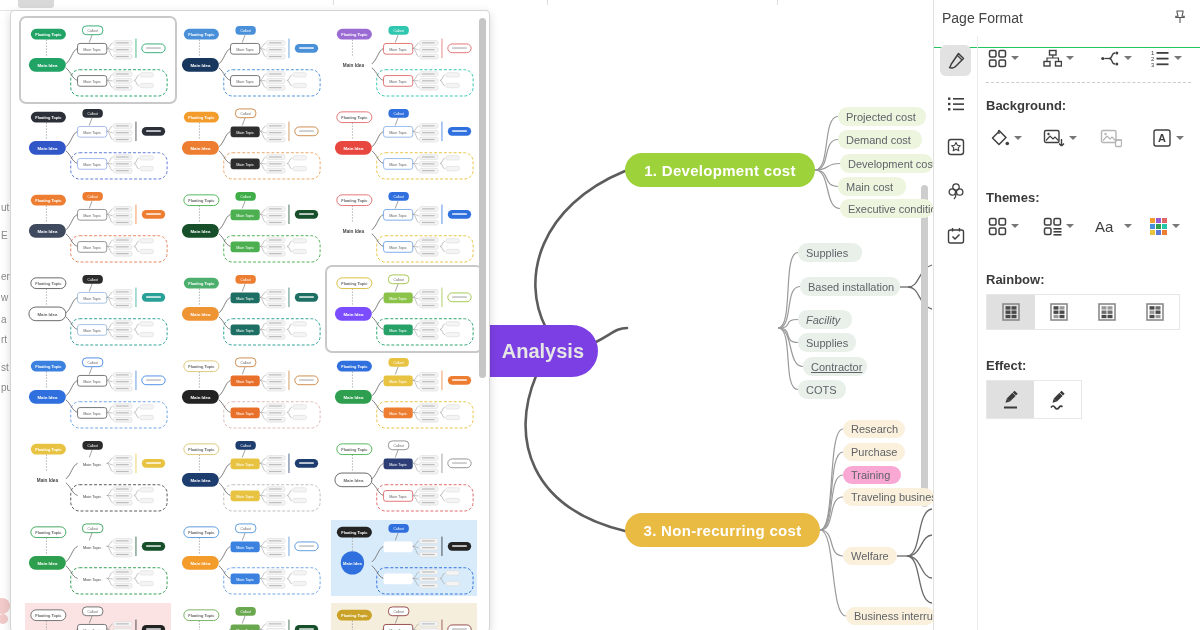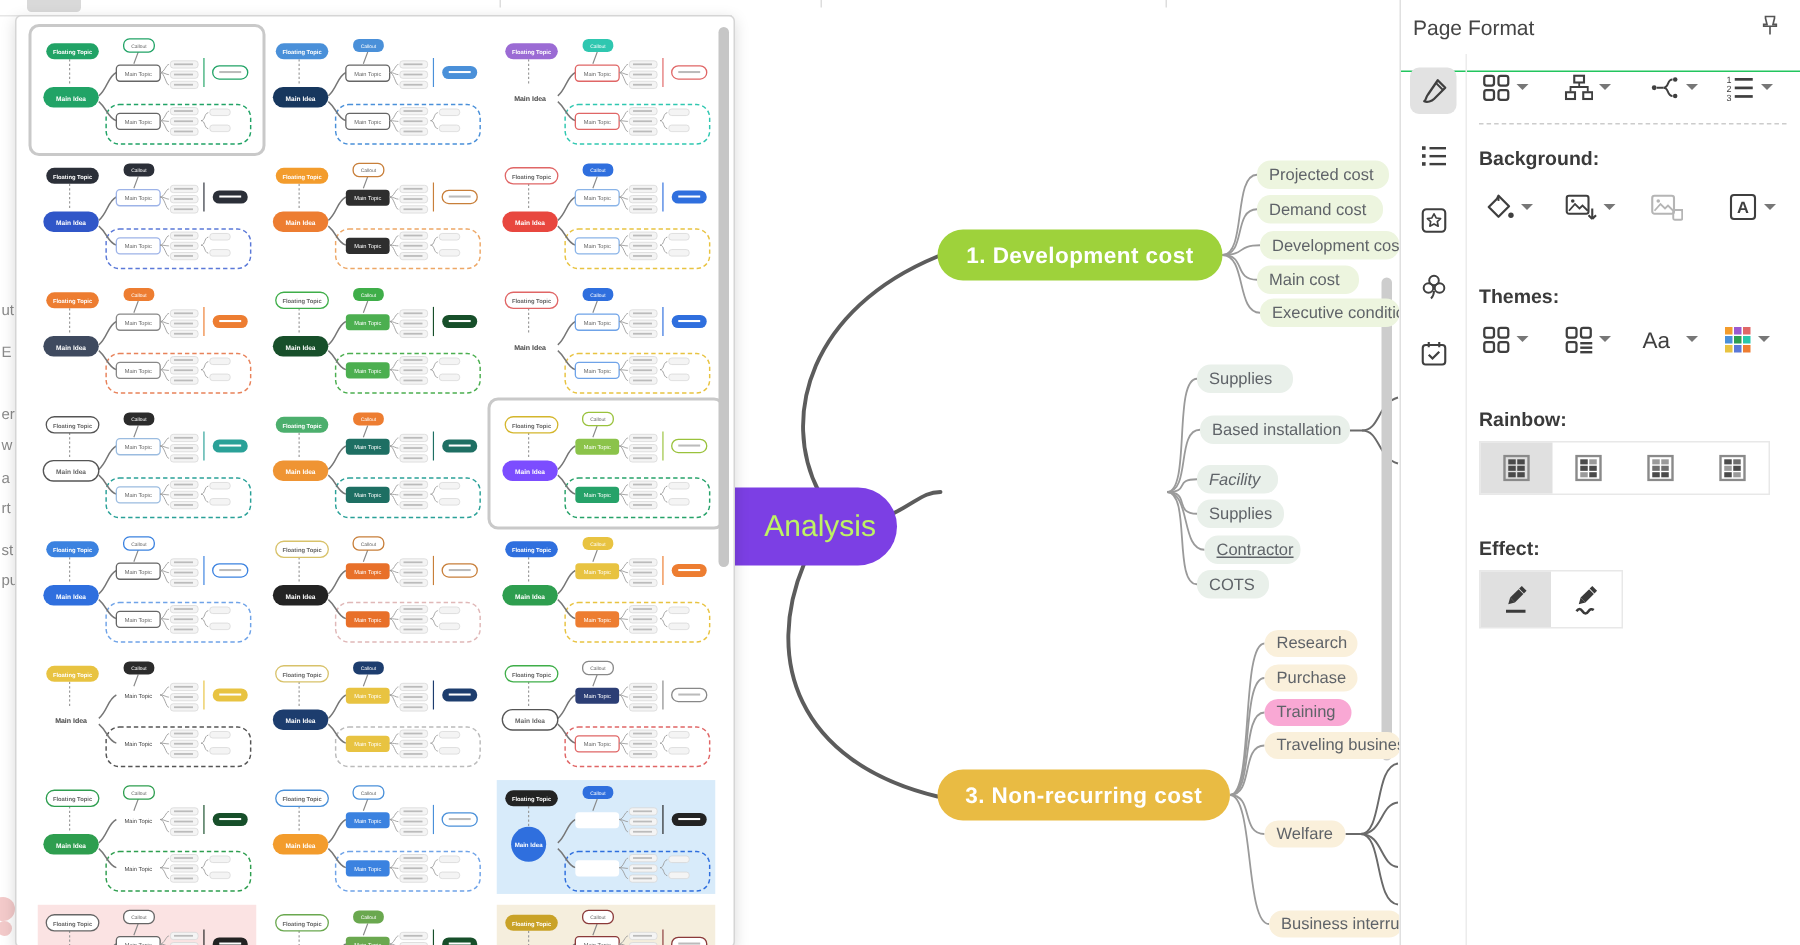--- a/index.html
+++ b/index.html
@@ -17,21 +17,21 @@
          border:1px solid #d5d5d5;border-radius:4px;box-shadow:0 3px 10px rgba(0,0,0,.15);overflow:hidden;}
   .thumb-grid{position:absolute;left:14px;top:11px;display:grid;grid-template-columns:repeat(3,146px);
          grid-auto-rows:76px;gap:7px 7px;}
   .thumb{width:146px;height:76px;background:#fff;cursor:pointer;}
   .thumb.sel{outline:2px solid #c9c9c9;outline-offset:4px;border-radius:1px;}
   .popup-scroll{position:absolute;right:3px;top:7px;width:7px;height:360px;background:#c6c6c6;border-radius:4px;}
   
   .canvas{position:absolute;left:488px;top:10px;width:445px;height:620px;background:#fff;overflow:hidden;}
   .canvas svg{position:absolute;left:0;top:0;}
   .node{position:absolute;display:flex;align-items:center;justify-content:center;white-space:nowrap;overflow:hidden;}
-  .node.main{border-radius:26px;color:#bef264;font-weight:normal;font-size:20px;justify-content:flex-end;padding-right:14px;box-sizing:border-box;}
+  .node.main{border-radius:26px;color:#e5e5e5;font-weight:bold;font-size:20px;justify-content:flex-end;padding-right:14px;box-sizing:border-box;}
   .node.branch{border-radius:17px;color:#fff;font-weight:bold;font-size:15px;letter-spacing:.3px;}
   .node.sub{border-radius:9px;color:#5f6368;font-size:11px;justify-content:flex-start;padding:0 8px;box-sizing:border-box;}
   .canvas-scroll{position:absolute;left:433px;top:175px;width:7px;height:322px;background:#cdcdcd;border-radius:4px;}
   
   .rpanel{position:absolute;left:933px;top:0;width:267px;height:630px;background:#fff;border-left:1px solid #e0e0e0;box-sizing:border-box;}
   .rp-head{position:absolute;left:0;top:0;width:100%;height:48px;border-bottom:1px solid #22c55e;box-sizing:border-box;}
   .rp-title{position:absolute;left:8px;top:10px;font-size:14px;color:#444;}
   .rp-pin{position:absolute;right:12px;top:9px;width:16px;height:16px;}
   .rp-strip{position:absolute;left:0;top:36px;width:44px;height:594px;border-right:1px solid #ececec;box-sizing:border-box;}
   .strip-btn{position:absolute;left:6px;width:31px;height:31px;border-radius:6px;display:flex;align-items:center;justify-content:center;cursor:pointer;}

